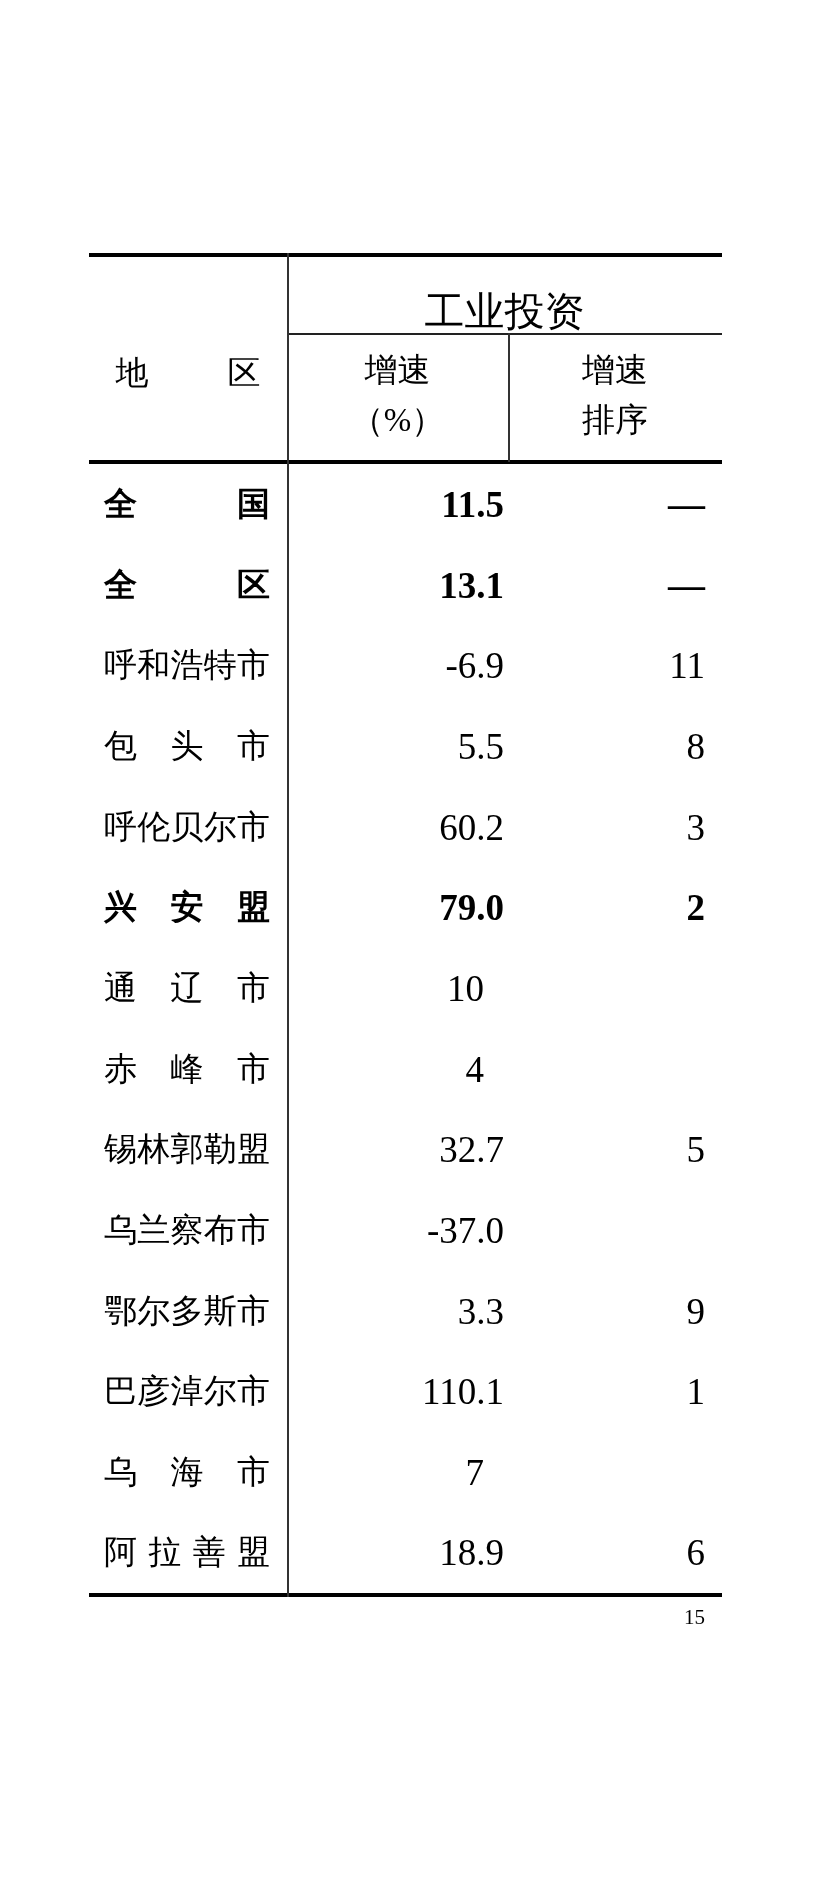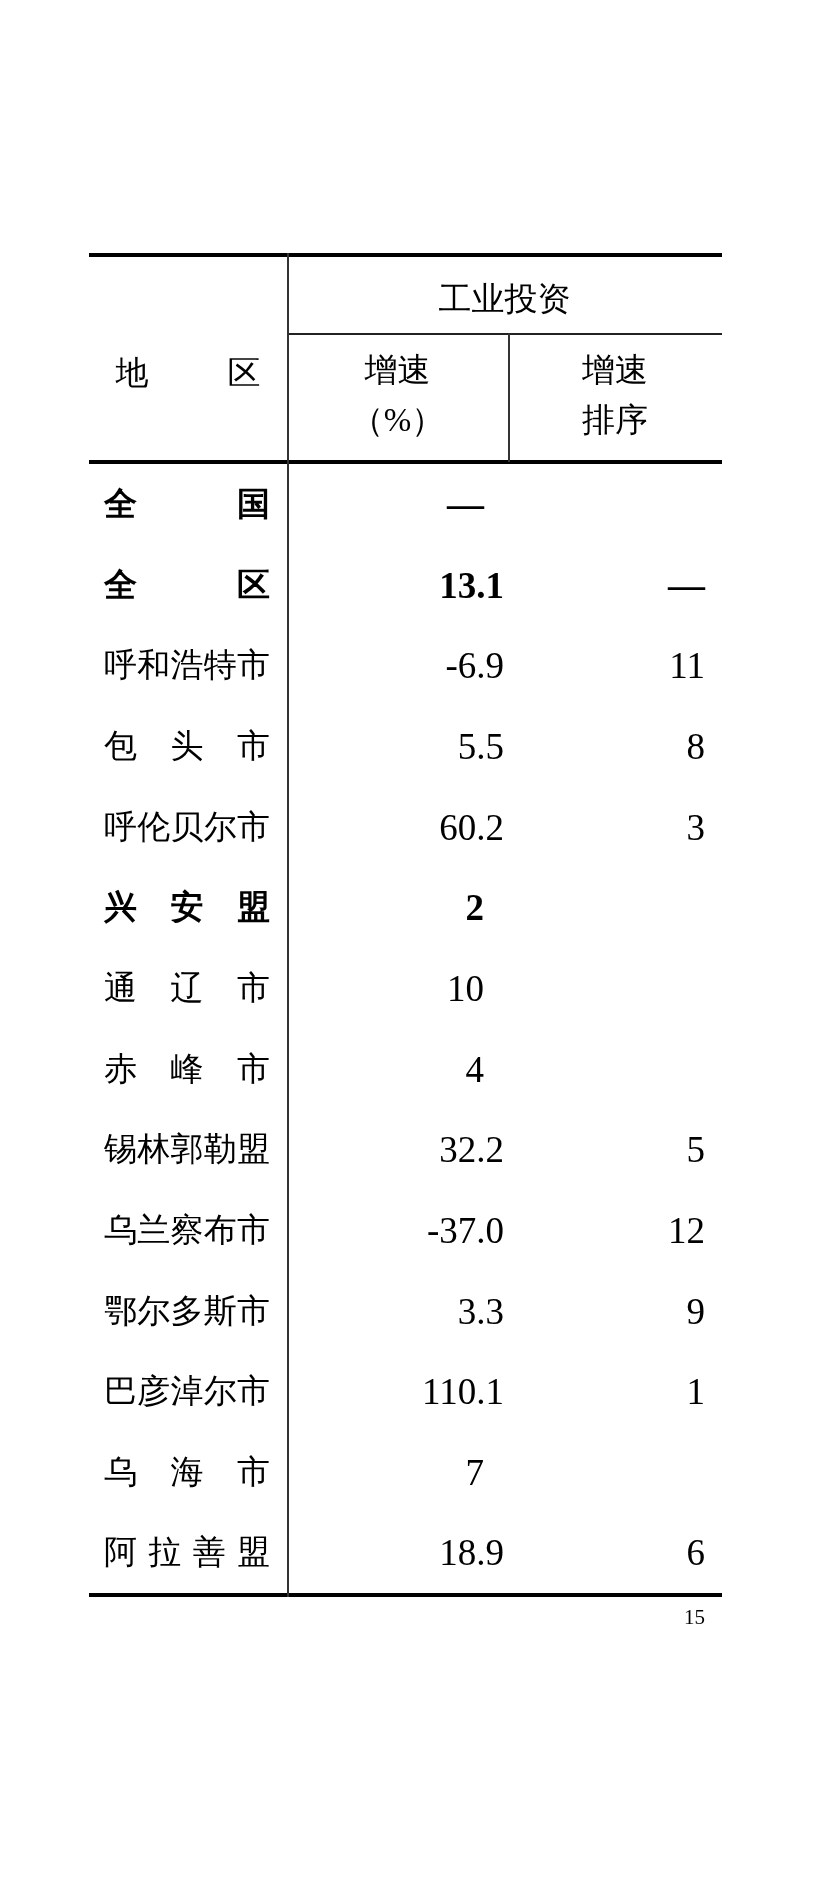--- a/index.html
+++ b/index.html
@@ -22,22 +22,22 @@
   .v1{left:198px;top:0;width:2px;height:1344px;background:#333;}
   .v2{left:419px;top:80px;width:2px;height:129px;background:#333;}
 
   
   .h-region{
     position:absolute;left:0;top:4px;width:198px;height:203px;
     display:flex;align-items:center;justify-content:center;
     padding-top:30px;box-sizing:border-box;font-size:34px;
   }
   .h-group{
-    position:absolute;left:198px;top:8px;width:435px;height:76px;
-    display:flex;align-items:center;justify-content:center;font-size:33px;
+    position:absolute;left:198px;top:20px;width:435px;height:76px;
+    display:flex;align-items:center;justify-content:center;font-size:40px;
   }
   .h-growth,.h-rank{
     position:absolute;top:82px;height:125px;
     display:flex;flex-direction:column;align-items:center;justify-content:center;
     font-size:33px;line-height:50px;padding-bottom:6px;box-sizing:border-box;text-align:center;
   }
   .h-growth{left:198px;width:221px;}
   .h-rank{left:419px;width:214px;}
 
   
@@ -94,20 +94,21 @@
       <div>排序</div>
     </div>
 
     <div class="row bold" style="top:211px">
       <div class="c-region">
           <span class="spread">
             <span>全</span>
             <span>国</span>
           </span>
         </div>
+      <div class="c-growth">11.5</div>
       <div class="c-rank">—</div>
     </div>
     <div class="row bold" style="top:292px">
       <div class="c-region">
           <span class="spread">
             <span>全</span>
             <span>区</span>
           </span>
         </div>
       <div class="c-growth">13.1</div>
@@ -151,20 +152,21 @@
       <div class="c-rank">3</div>
     </div>
     <div class="row bold" style="top:614px">
       <div class="c-region">
           <span class="spread">
             <span>兴</span>
             <span>安</span>
             <span>盟</span>
           </span>
         </div>
+      <div class="c-growth">79.0</div>
       <div class="c-rank">2</div>
     </div>
     <div class="row" style="top:695px">
       <div class="c-region">
           <span class="spread">
             <span>通</span>
             <span>辽</span>
             <span>市</span>
           </span>
         </div>
@@ -183,35 +185,34 @@
     <div class="row" style="top:856px">
       <div class="c-region">
           <span class="spread">
             <span>锡</span>
             <span>林</span>
             <span>郭</span>
             <span>勒</span>
             <span>盟</span>
           </span>
         </div>
-      <div class="c-growth">32.2</div>
+      <div class="c-growth">32.7</div>
       <div class="c-rank">5</div>
     </div>
     <div class="row" style="top:937px">
       <div class="c-region">
           <span class="spread">
             <span>乌</span>
             <span>兰</span>
             <span>察</span>
             <span>布</span>
             <span>市</span>
           </span>
         </div>
       <div class="c-growth">-37.0</div>
-      <div class="c-rank">12</div>
     </div>
     <div class="row" style="top:1018px">
       <div class="c-region">
           <span class="spread">
             <span>鄂</span>
             <span>尔</span>
             <span>多</span>
             <span>斯</span>
             <span>市</span>
           </span>

